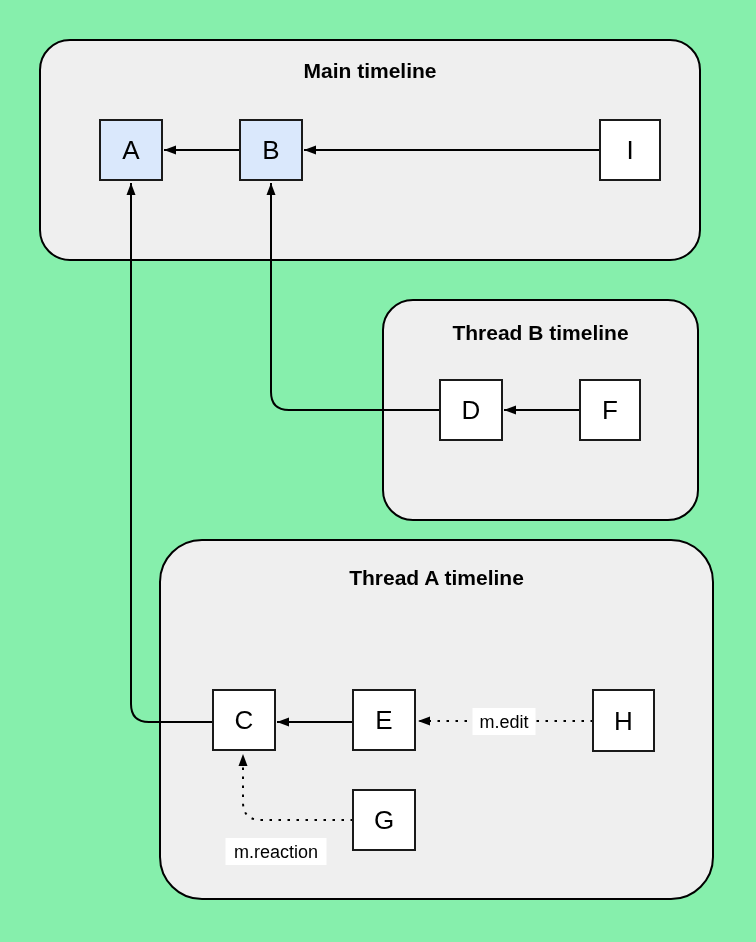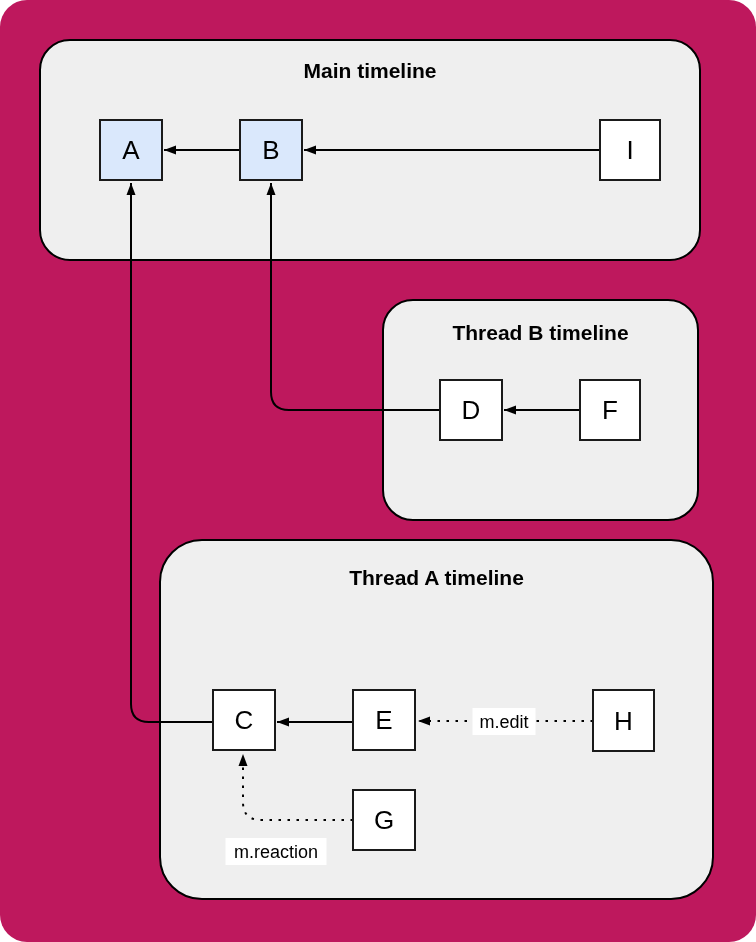--- a/index.html
+++ b/index.html
@@ -1,22 +1,21 @@
 <!DOCTYPE html>
 <html><head>
 <meta charset="utf-8">
 <style>
   html,body{margin:0;padding:0;background:#ffffff;}
   .canvas{
     position:relative;
     width:756px;height:942px;
-    background:#be185d;
+    background:#86efac;
     font-family:"Liberation Sans", sans-serif;
     overflow:hidden;
-    border-radius:27px;
   }
   svg{display:block;}
   text{font-family:"Liberation Sans", sans-serif; fill:#000;}
   .container-title{font-weight:bold;font-size:21px;}
   .node-label{font-size:26px;}
   .edge-label{font-size:18px;}
 </style>
 </head>
 <body>
 

